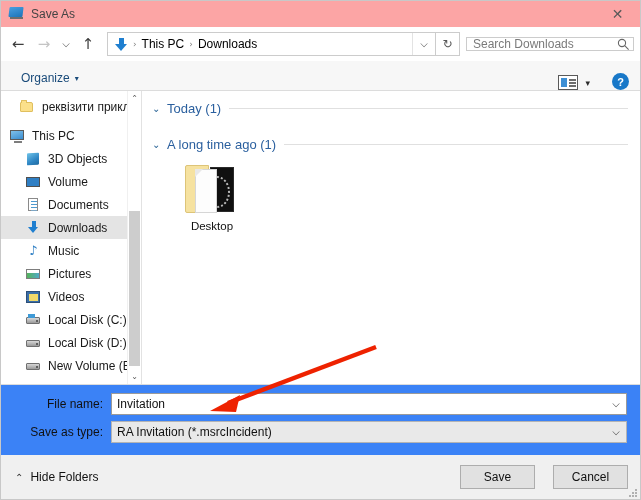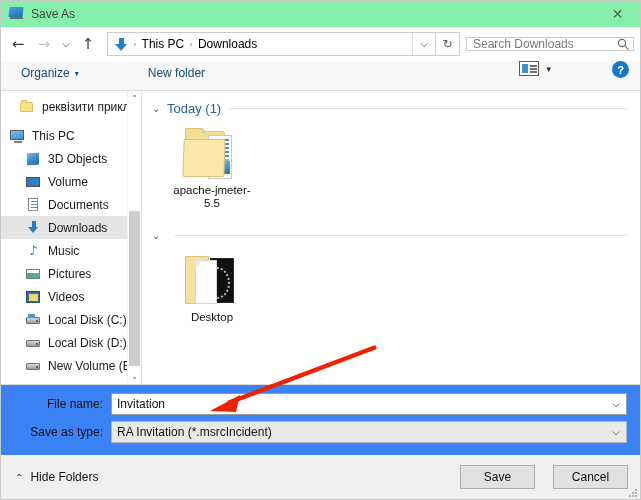--- a/index.html
+++ b/index.html
@@ -22,21 +22,21 @@
     background: #f0f0f0;
     border: 1px solid #c8c8c8;
     box-sizing: border-box;
     display: flex;
     flex-direction: column;
   }
 
   
   .titlebar {
     height: 26px;
-    background: #86efac;
+    background: #fca5a5;
     display: flex;
     align-items: center;
     flex: 0 0 auto;
     position: relative;
   }
   .title-icon {
     margin-left: 7px;
     width: 16px;
     height: 14px;
     position: relative;
@@ -197,25 +197,24 @@
     align-items: center;
     justify-content: center;
   }
 
   
   .toolbar {
     height: 30px;
     background: #f7f7f7;
     border-bottom: 1px solid #dcdcdc;
     display: flex;
-    align-items: flex-start;
+    align-items: flex-end;
     flex: 0 0 auto;
     padding: 0 8px 0 14px;
     box-sizing: border-box;
-    gap: 39px;
   }
   .tb-item {
     font-size: 12px;
     color: #1a4b7a;
     display: flex;
     align-items: center;
     height: 24px;
     padding: 0 6px;
   }
   .tb-caret {
@@ -779,23 +778,20 @@
         </svg>
       </div>
     </div>
   </div>
 
   <div class="toolbar">
     <div class="tb-item">
       <span>Organize</span>
       <span class="tb-caret">▾</span>
     </div>
-    <div class="tb-item" style="margin-left:18px">
-      <span>New folder</span>
-    </div>
     <div class="tb-spacer"></div>
     <div class="view-wrap">
       <div class="view-icon"></div>
       <span class="view-caret">▾</span>
     </div>
     <div class="help-btn">?</div>
   </div>
 
   <div class="body-split">
 
@@ -902,36 +898,24 @@
       </div>
     </div>
 
     <div class="filepane">
 
       <div class="group-head">
         <span class="group-caret">⌄</span>
         <span class="group-title">Today (1)</span>
         <span class="group-rule"></span>
       </div>
-      <div class="tiles">
-        <div class="tile">
-          <div class="folder-ico">
-            <div class="fi-back"></div>
-            <div class="fi-paper">
-                <div class="fi-lines"></div>
-                <div class="fi-thumb"></div>
-              </div>
-            <div class="fi-front"></div>
-          </div>
-          <div class="tile-label">apache-jmeter-5.5</div>
-        </div>
-      </div>
 
       <div class="group-head" style="margin-top:14px">
         <span class="group-caret">⌄</span>
+        <span class="group-title">A long time ago (1)</span>
         <span class="group-rule"></span>
       </div>
       <div class="tiles">
         <div class="tile">
           <div class="folder-ico">
             <div class="fi2-back"></div>
             <div class="fi2-dark">
                 <div class="fi2-ring"></div>
               </div>
             <div class="fi2-white"></div>

